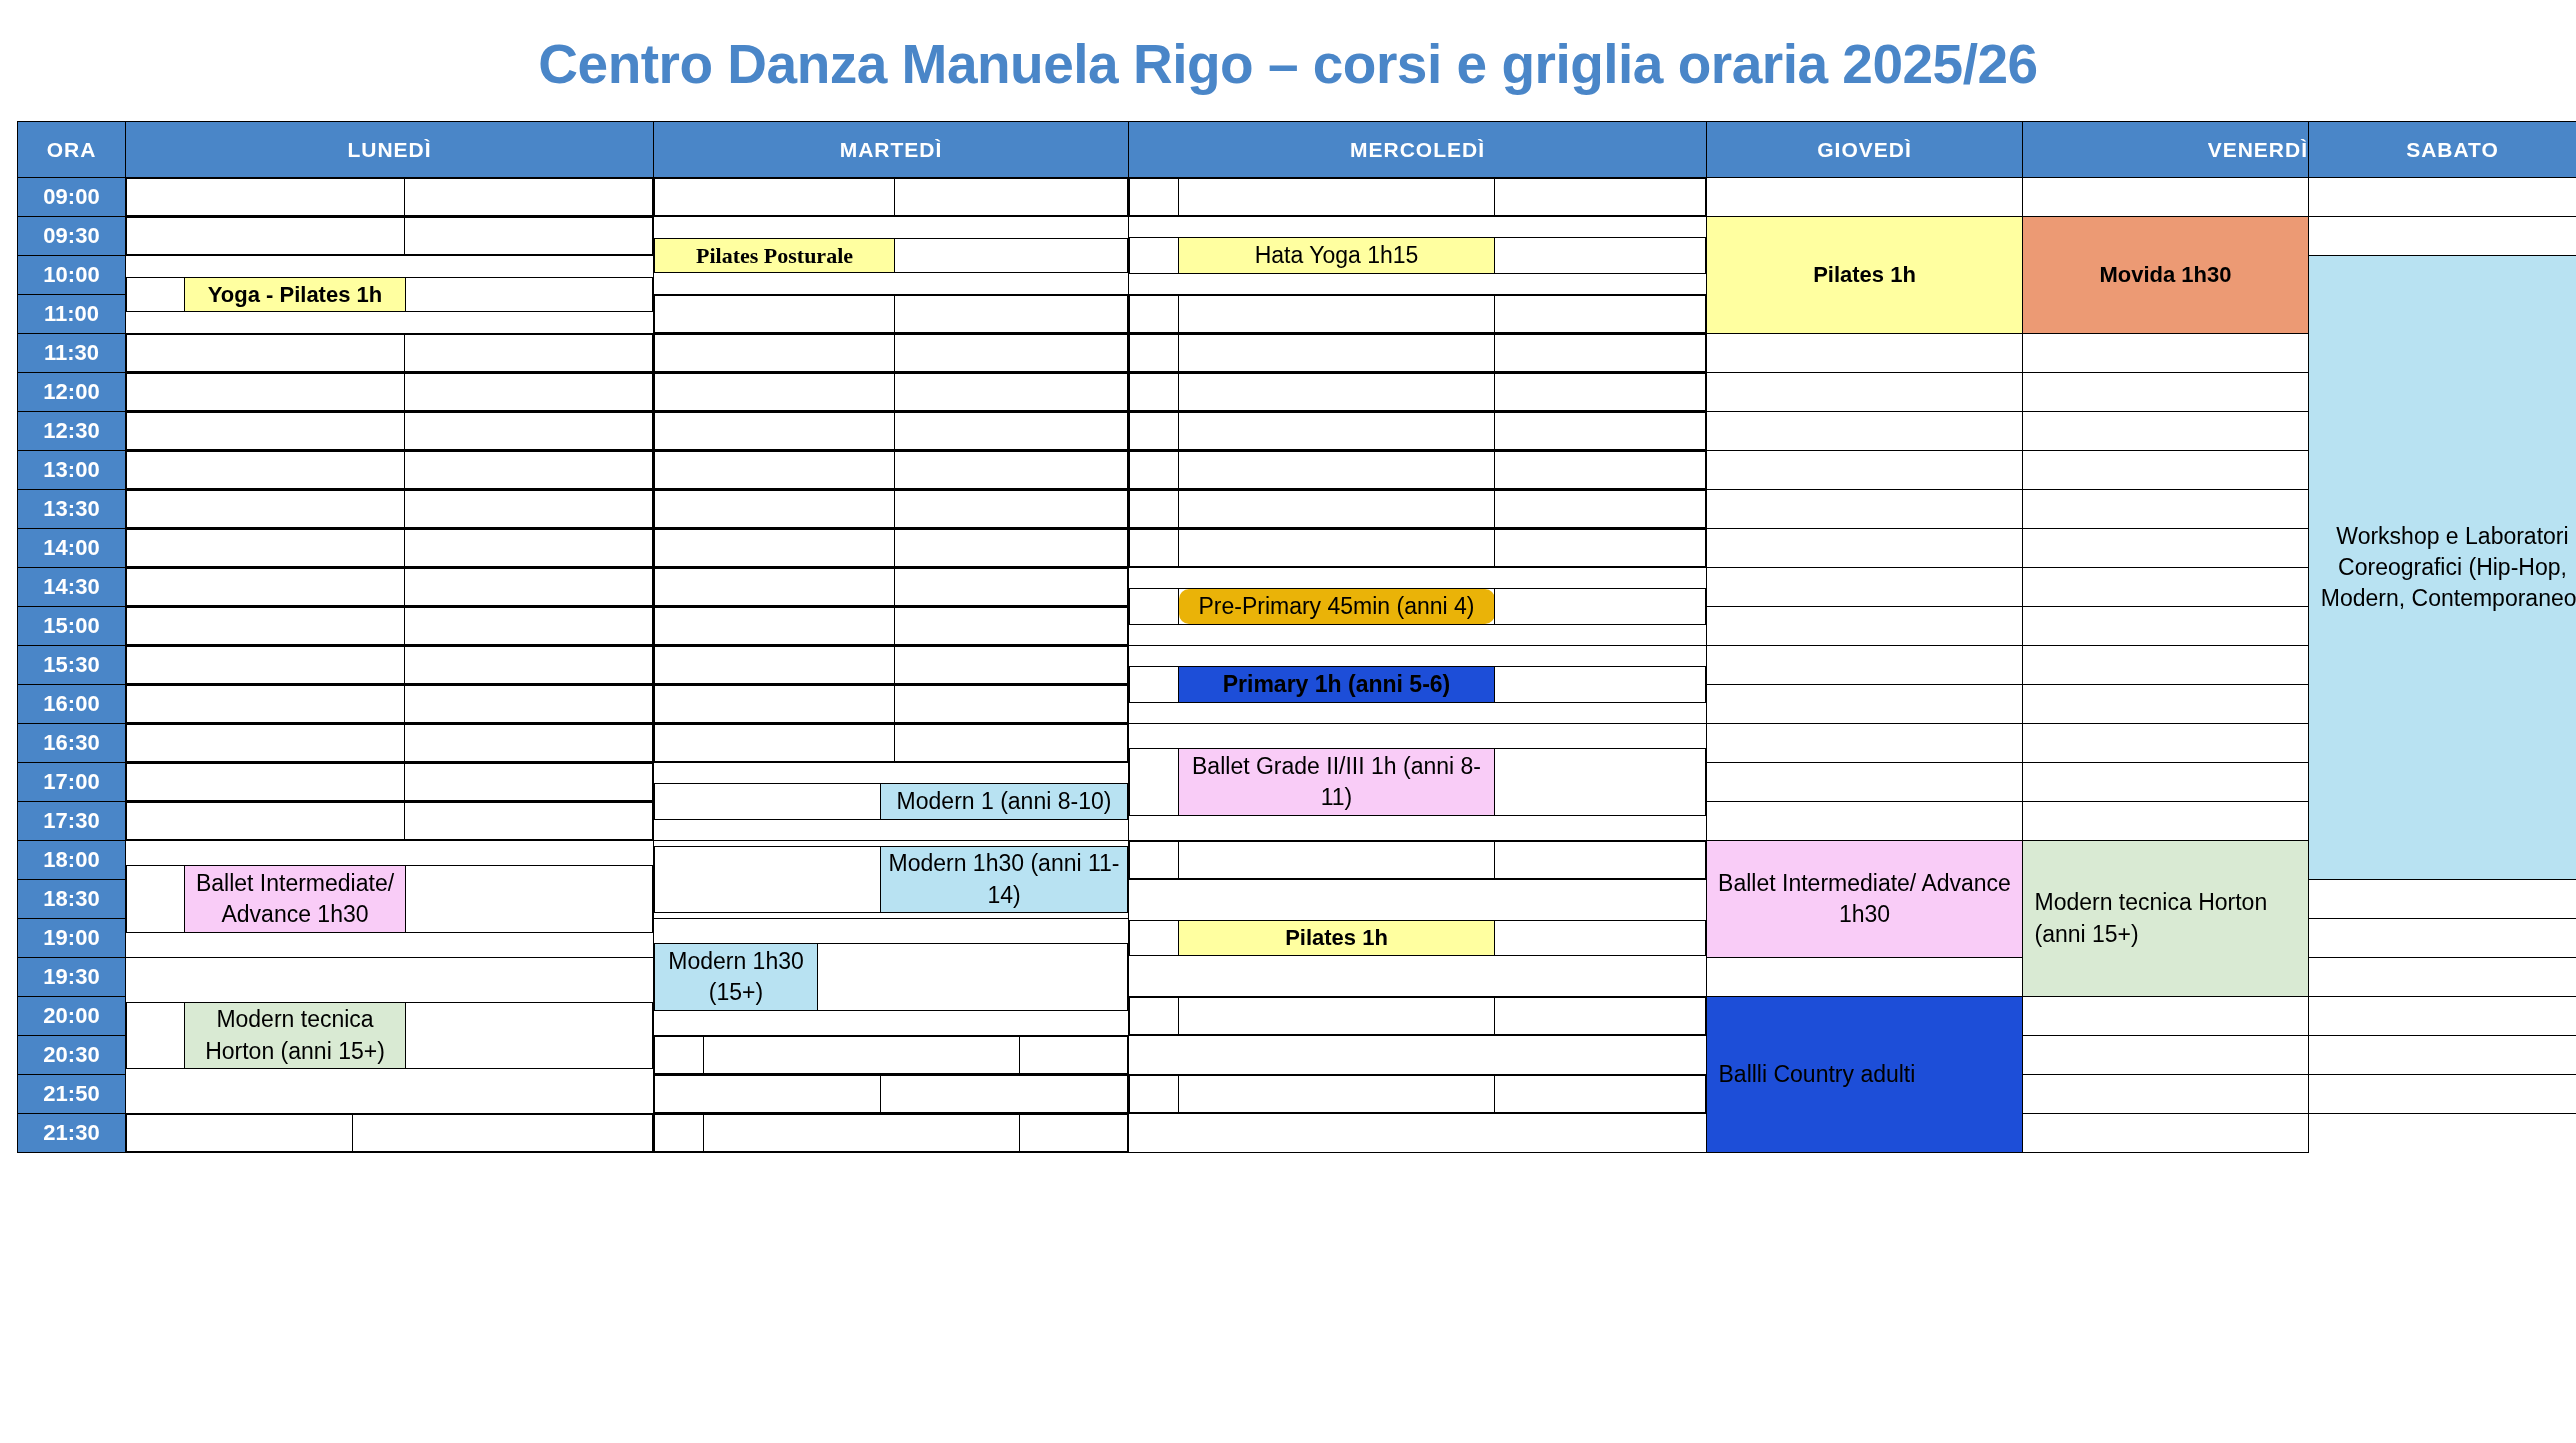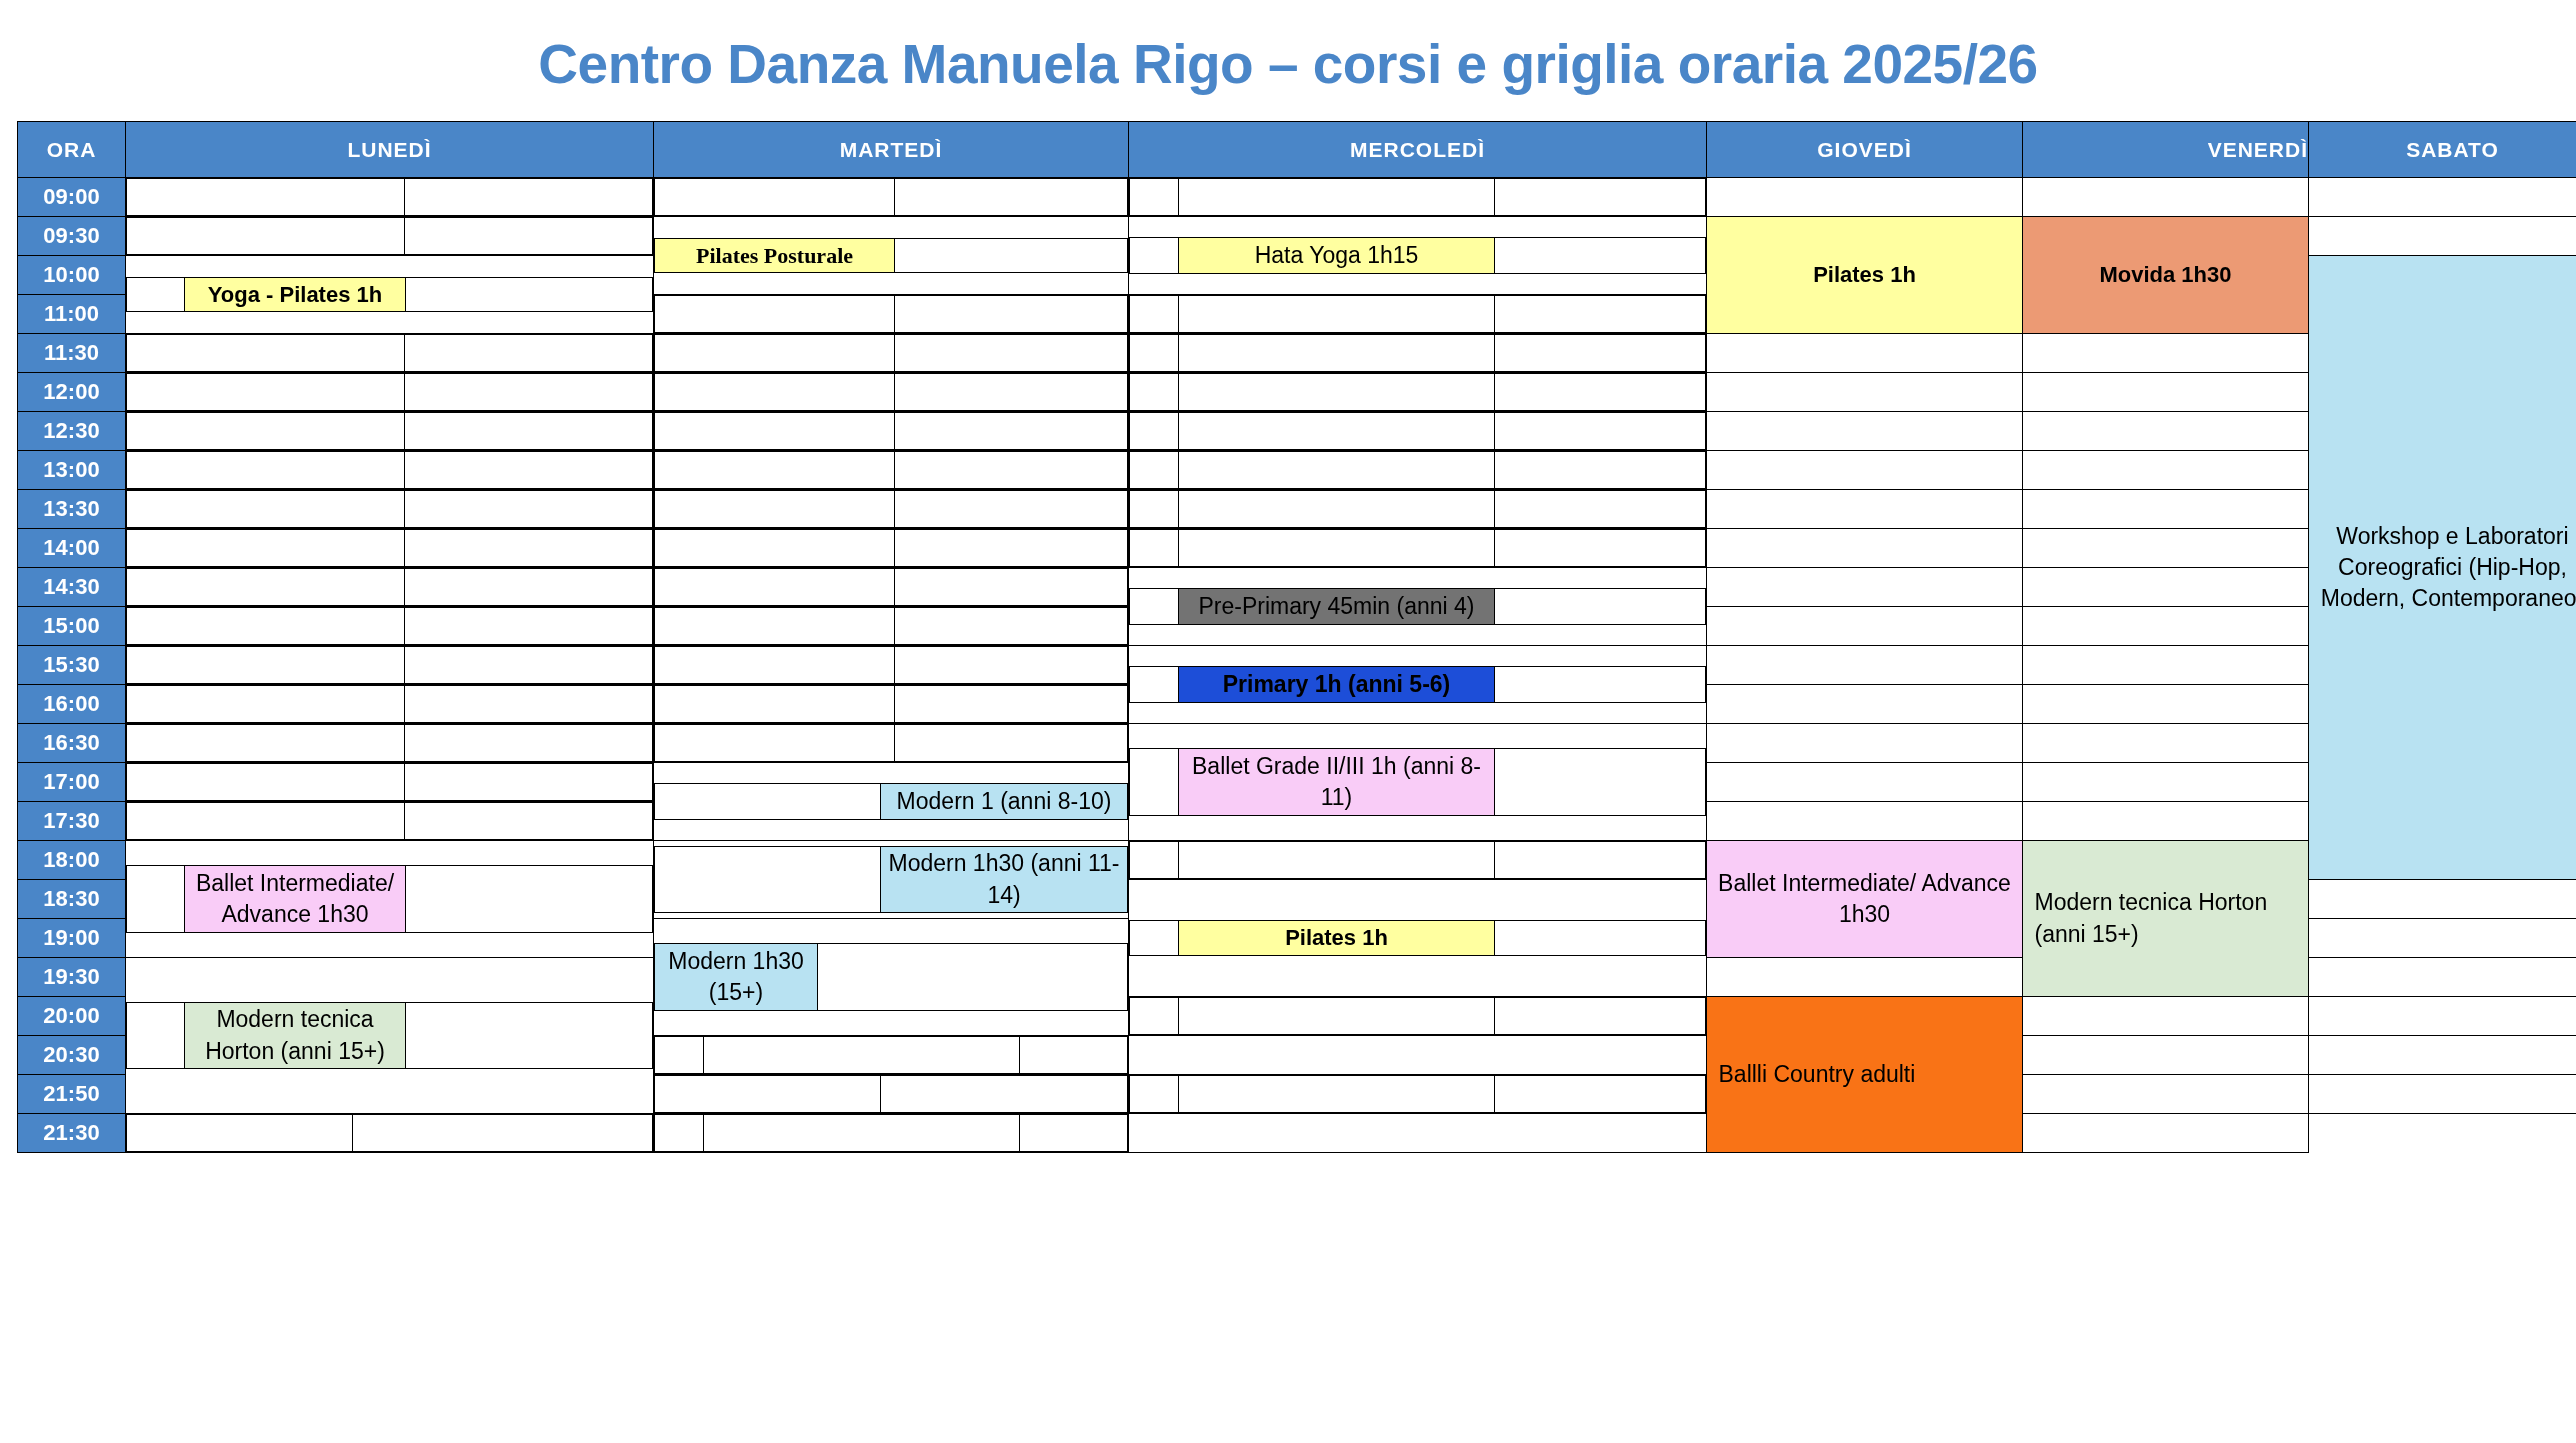--- a/index.html
+++ b/index.html
@@ -482,21 +482,21 @@
                   <td></td>
                 </tr>
               </tbody>
             </table>
       </td>
       <td rowspan="2" class="ev-cell">
         <table class="lane-table">
               <tbody>
                 <tr>
           <td style="width:48px;"></td>
-          <td style="width:315px;background:#737373;">
+          <td style="width:315px;background:#eab308;border-radius:10px;">
             <div class="ev">Pre-Primary  45min  (anni 4)</div>
           </td>
           <td></td>
         </tr>
               </tbody>
             </table>
       </td>
       <td class="empty"></td>
       <td class="empty"></td>
     </tr>
@@ -782,21 +782,21 @@
         <table class="lane-table">
               <tbody>
                 <tr>
                   <td style="width:48px;height:36px;"></td>
                   <td style="width:315px;"></td>
                   <td></td>
                 </tr>
               </tbody>
             </table>
       </td>
-      <td rowspan="4" class="ev-cell" style="background:#f97316;margin-top:24px;">
+      <td rowspan="4" class="ev-cell" style="background:#1d4ed8;margin-top:24px;">
         <div class="ev left">Ballli Country  adulti</div>
       </td>
       <td class="empty"></td>
       <td class="empty"></td>
     </tr>
 
     <tr>
       <td class="hour">20:30</td>
       <td class="empty">
         <table class="lane-table">

